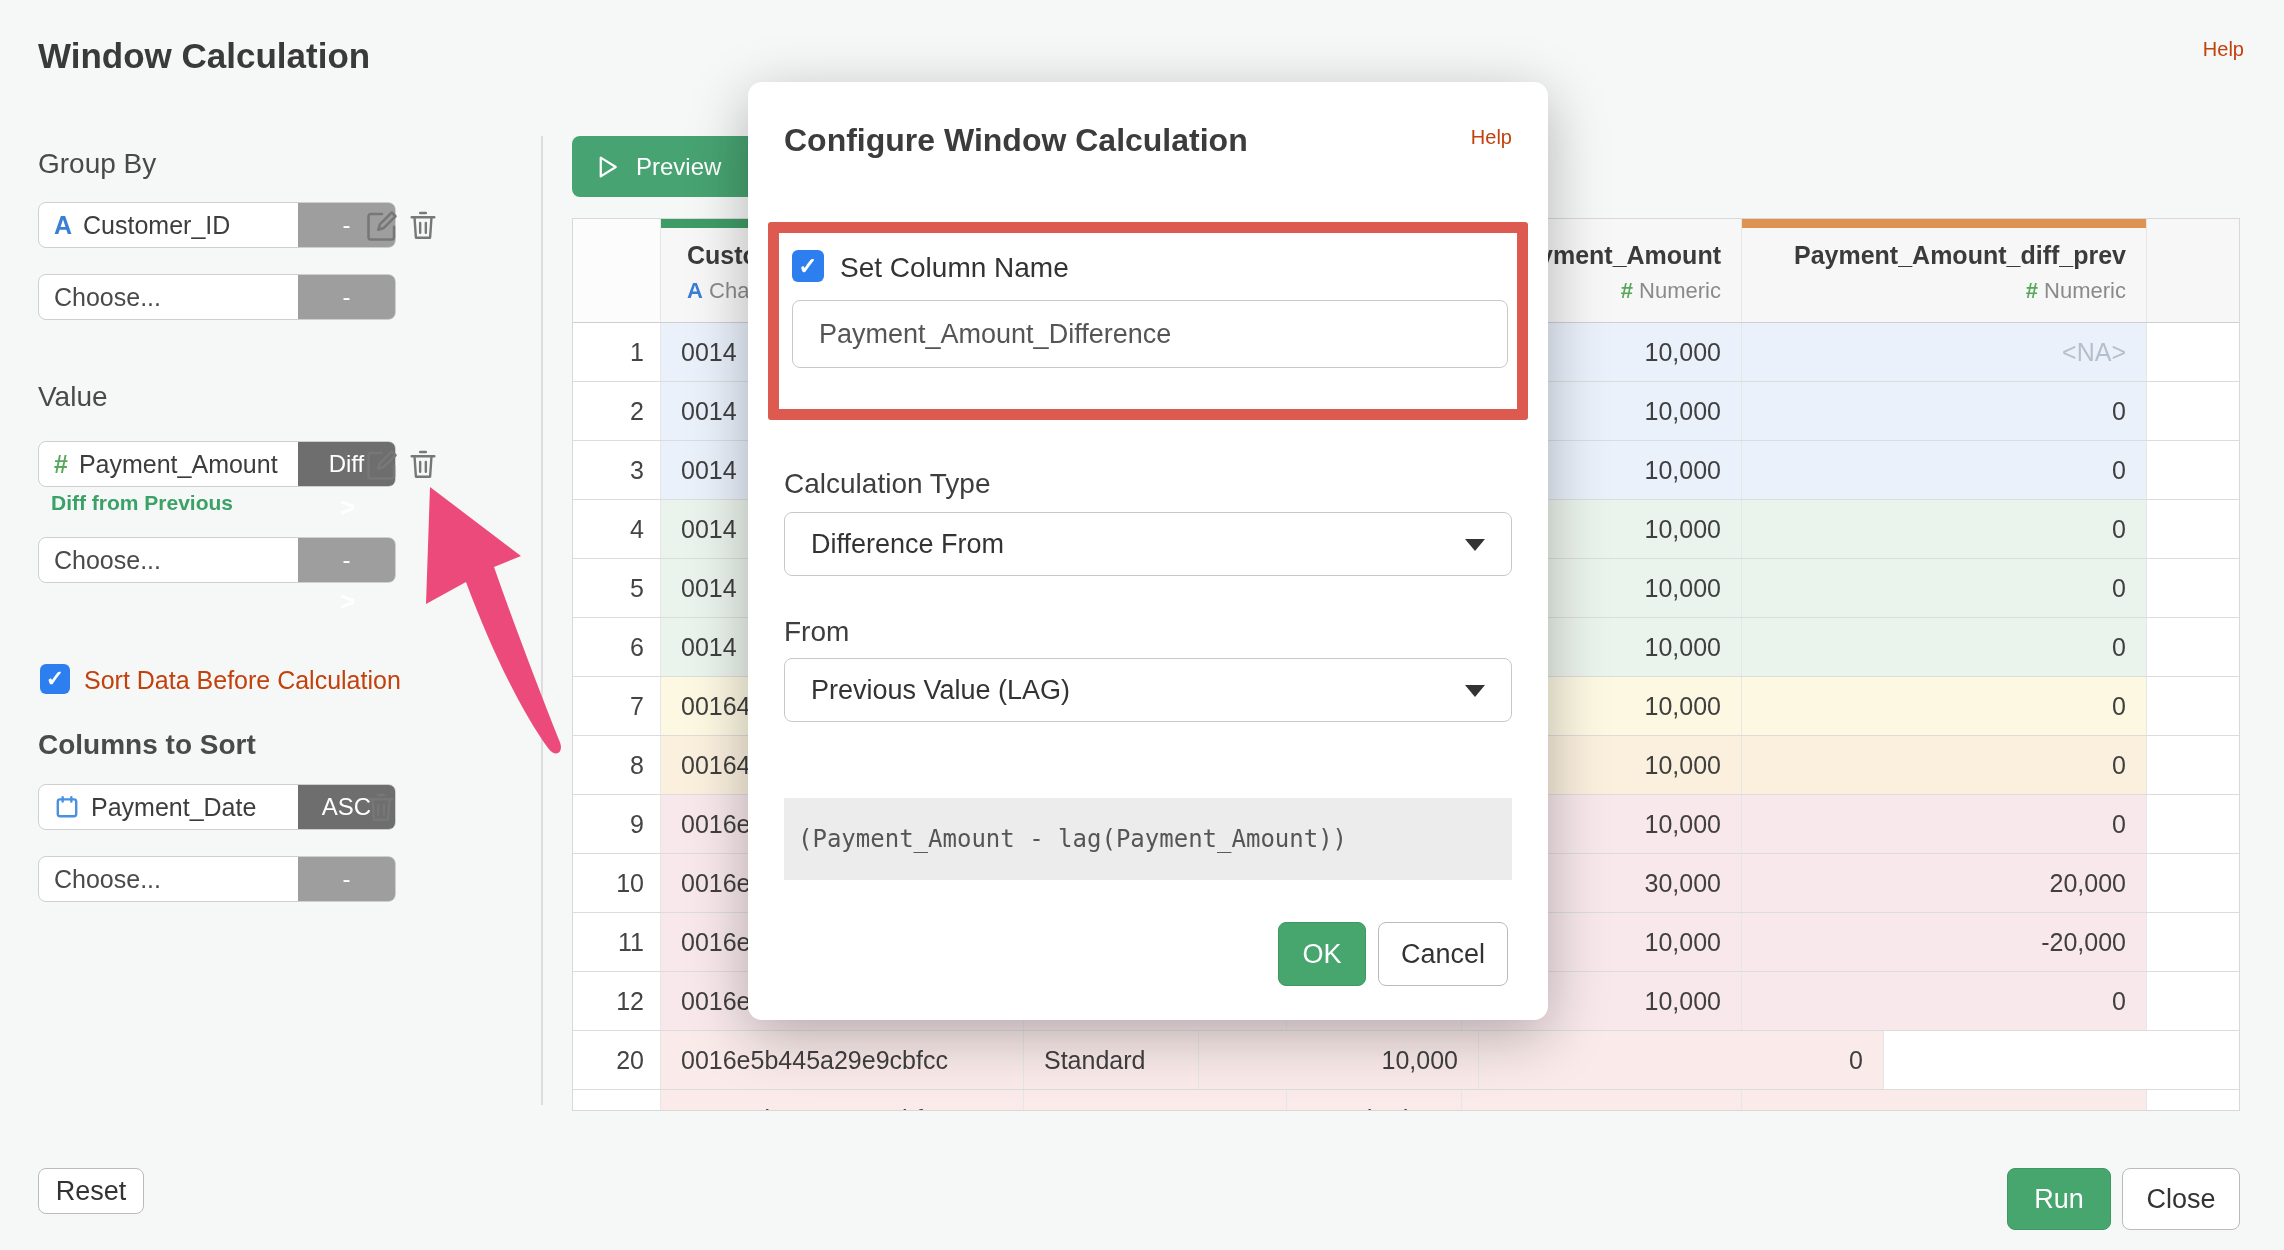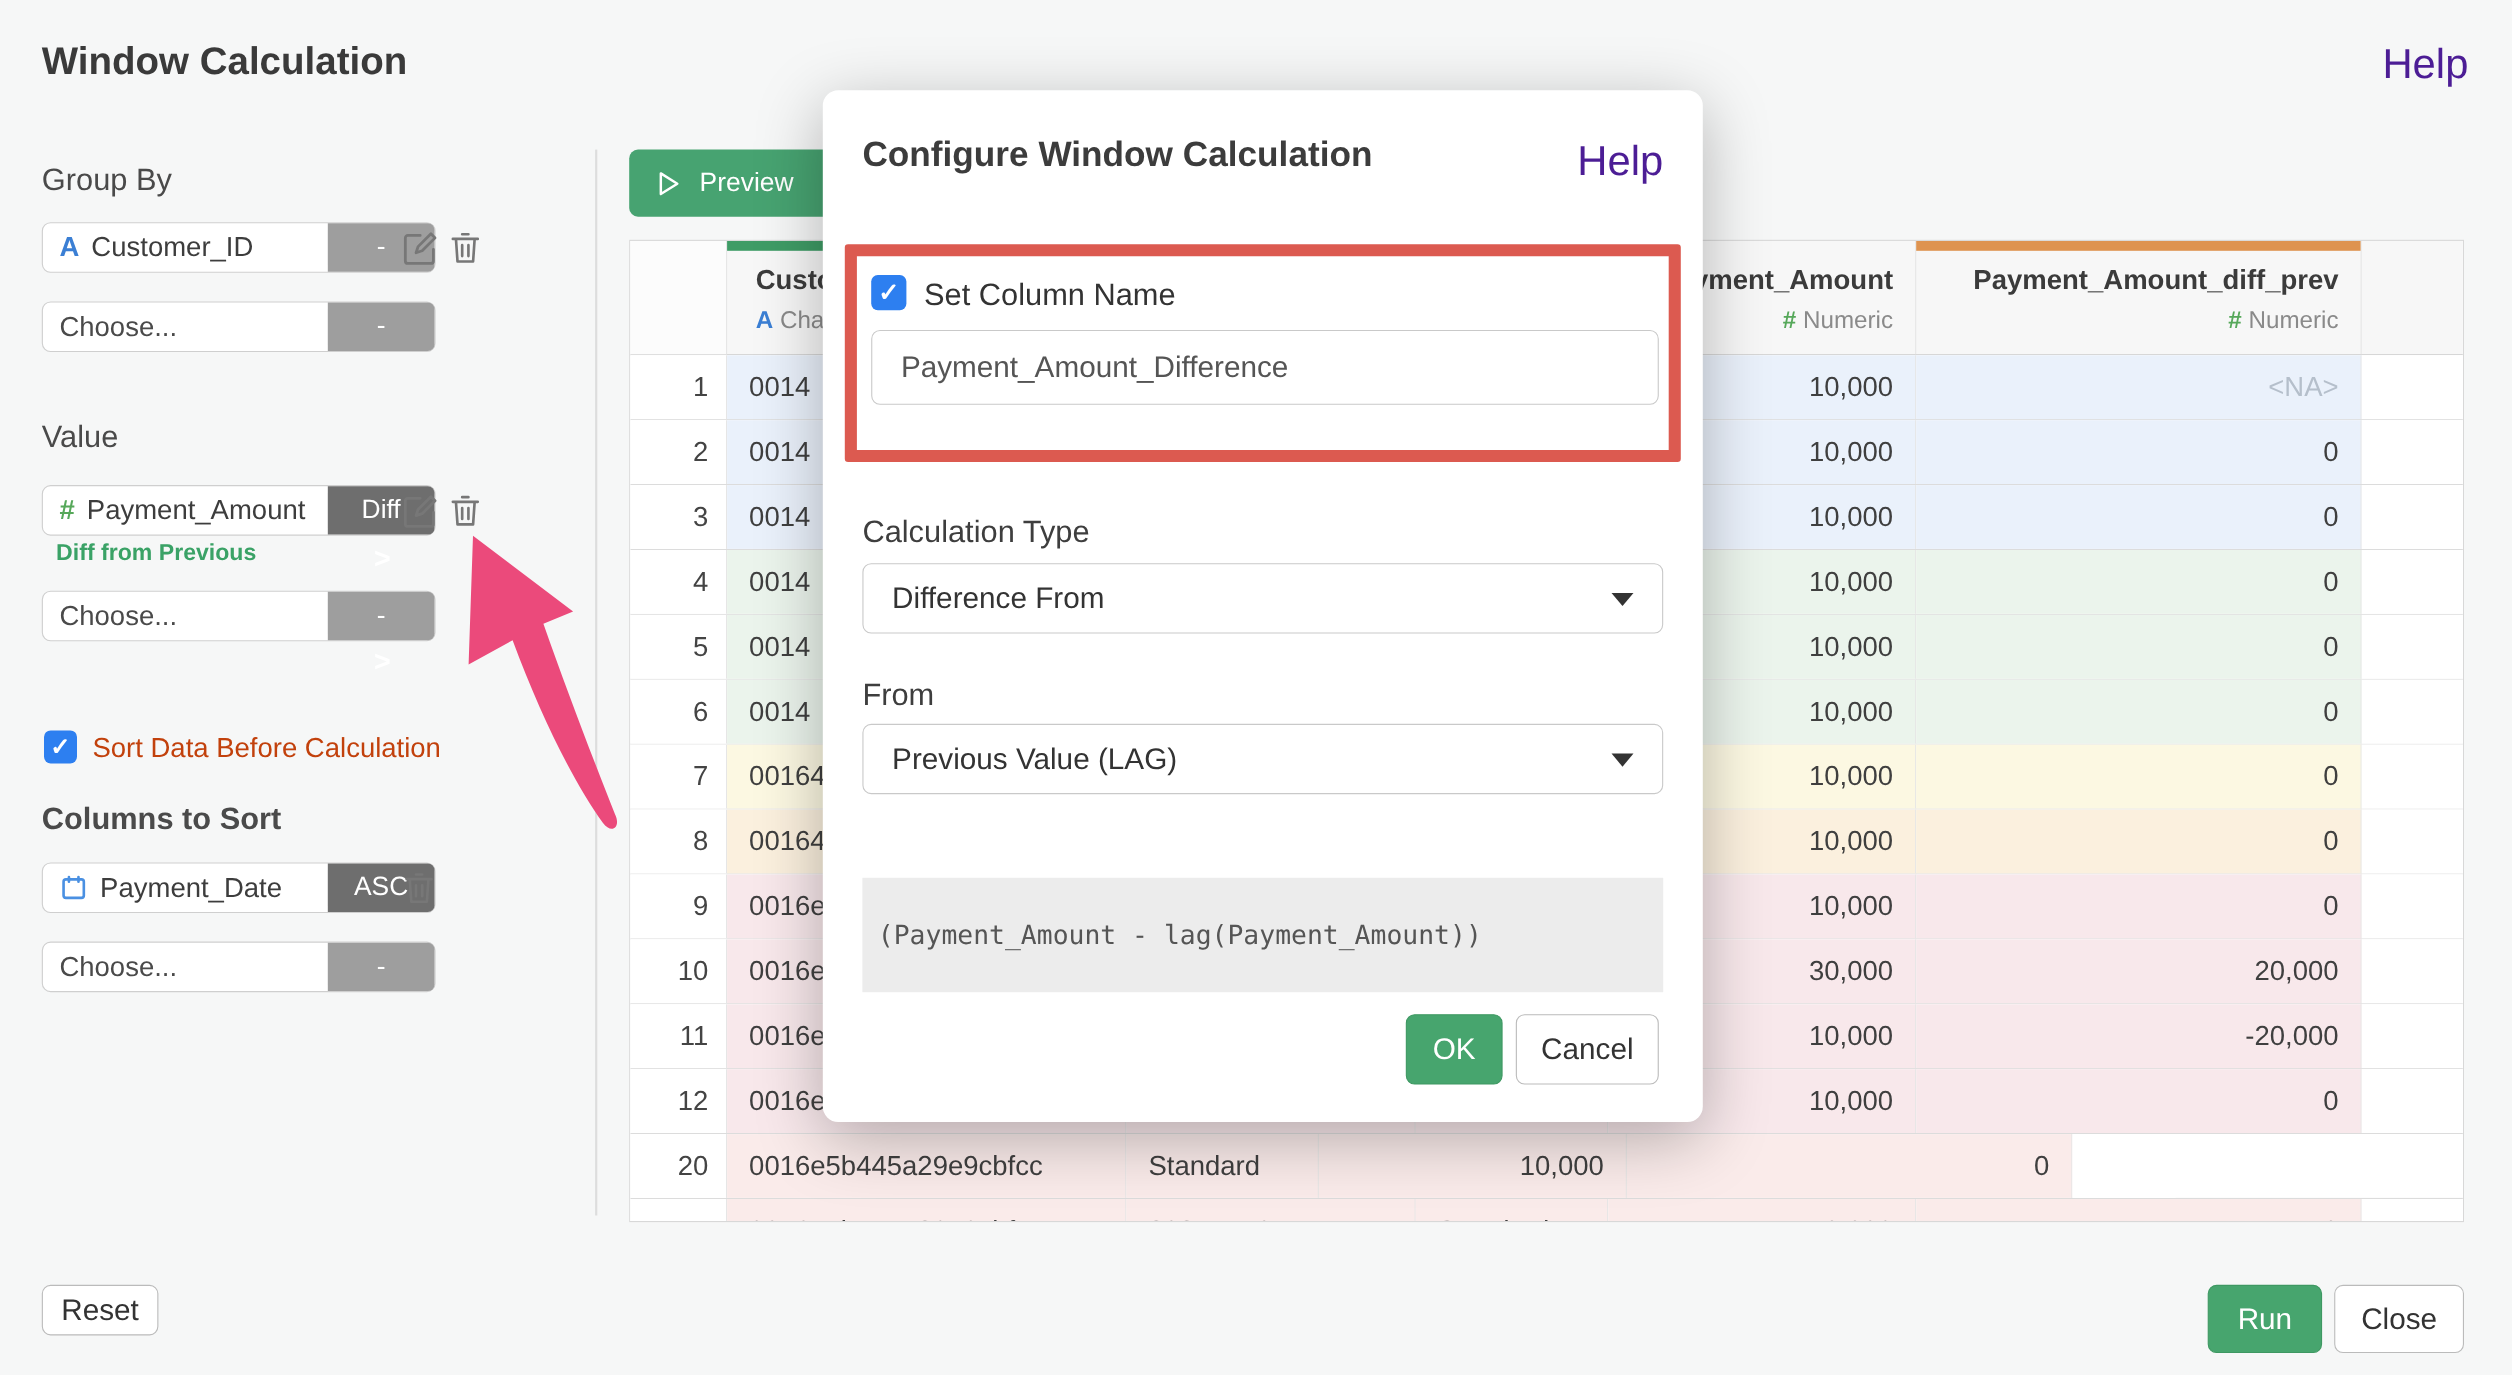--- a/index.html
+++ b/index.html
@@ -2,21 +2,21 @@
 <html><head>
 <meta charset="utf-8">
 <style>
   html,body{margin:0;padding:0;background:#eceeee;}
   .screen{position:relative;width:2284px;height:1250px;background:#F6F7F7;
     font-family:"Liberation Sans",sans-serif;overflow:hidden;color:#3a3a3a;}
   .abs{position:absolute;}
 
   
   .page-title{left:38px;top:36px;font-size:35px;font-weight:700;color:#3A3A3A;}
-  .help-link{font-size:38px;color:#4c1d95;cursor:pointer;}
+  .help-link{font-size:20px;color:#c2410c;cursor:pointer;}
   .help-top{right:40px;top:38px;}
   .sec-head{font-size:28px;color:#4a4a4a;}
   .sec-head.bold{font-weight:700;}
   .frow{position:absolute;left:38px;width:358px;height:46px;background:#fff;
     border:1.5px solid #CFCFCF;border-radius:8px;display:flex;box-sizing:border-box;cursor:pointer;}
   .fmain{flex:1;display:flex;align-items:center;padding-left:15px;gap:11px;
     font-size:25px;color:#3d3d3d;overflow:hidden;white-space:nowrap;}
   .fmain.placeholder{color:#4a4a4a;}
   .fbadge{width:97px;background:#9E9E9E;color:#fff;display:flex;align-items:center;
     justify-content:center;font-size:24px;border-radius:0 6px 6px 0;flex:none;cursor:pointer;}
@@ -79,21 +79,21 @@
     border-radius:3px;box-sizing:border-box;z-index:1;}
   .m-cbx{left:44px;top:168px;width:32px;height:32px;font-size:23px;}
   .m-cbx-label{left:92px;top:170px;font-size:28px;color:#333;}
   .m-input{left:44px;top:218px;width:716px;height:68px;border:1.5px solid #C9C9C9;border-radius:8px;
     box-sizing:border-box;display:flex;align-items:center;padding-left:26px;font-size:27px;color:#555;background:#fff;cursor:text;}
   .m-label{left:36px;font-size:28px;color:#3e3e3e;}
   .m-select{left:36px;width:728px;height:64px;border:1.5px solid #C9C9C9;border-radius:8px;
     box-sizing:border-box;display:flex;align-items:center;padding-left:26px;font-size:27px;color:#333;background:#fff;cursor:pointer;}
   .caret{position:absolute;right:26px;top:26px;width:0;height:0;
     border-left:10px solid transparent;border-right:10px solid transparent;border-top:12px solid #333;}
-  .m-formula{left:36px;top:716px;width:728px;height:104px;background:#ECECEC;
+  .m-formula{left:36px;top:716px;width:728px;height:82px;background:#ECECEC;
     display:flex;align-items:center;padding-left:14px;box-sizing:border-box;
     font-family:"DejaVu Sans Mono",monospace;font-size:24px;color:#555;}
   .btn{display:flex;align-items:center;justify-content:center;border-radius:8px;font-size:27px;
     cursor:pointer;box-sizing:border-box;}
   .btn.green{background:#47A56E;color:#fff;border:1.5px solid #3E9862;}
   .btn.white{background:#fff;color:#333;border:1.5px solid #BBBBBB;}
   .m-ok{left:530px;top:840px;width:88px;height:64px;}
   .m-cancel{left:630px;top:840px;width:130px;height:64px;}
 
   

